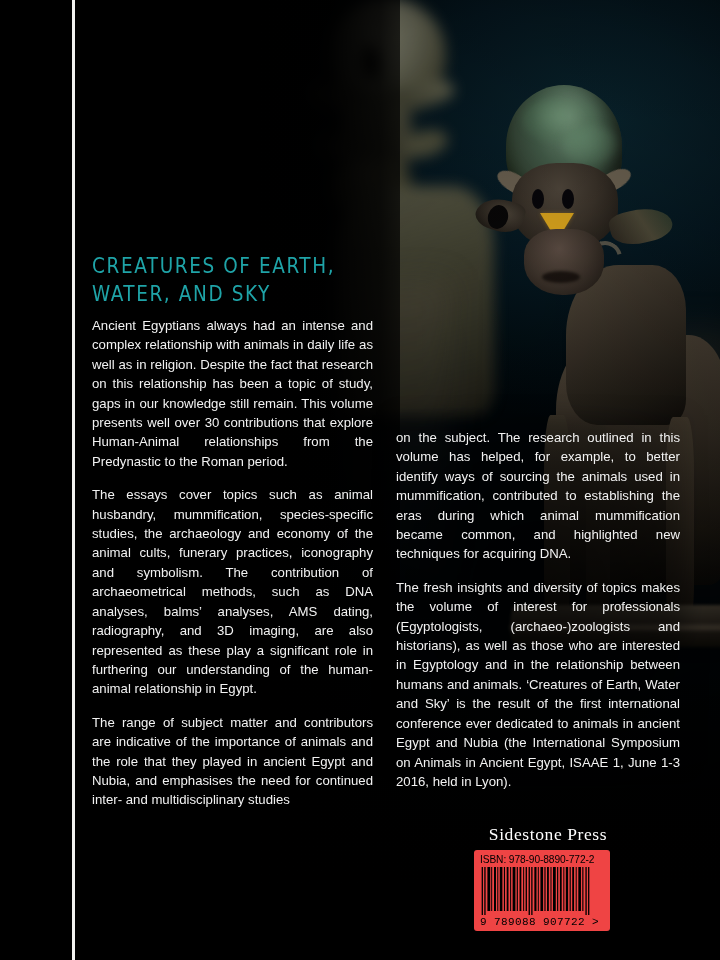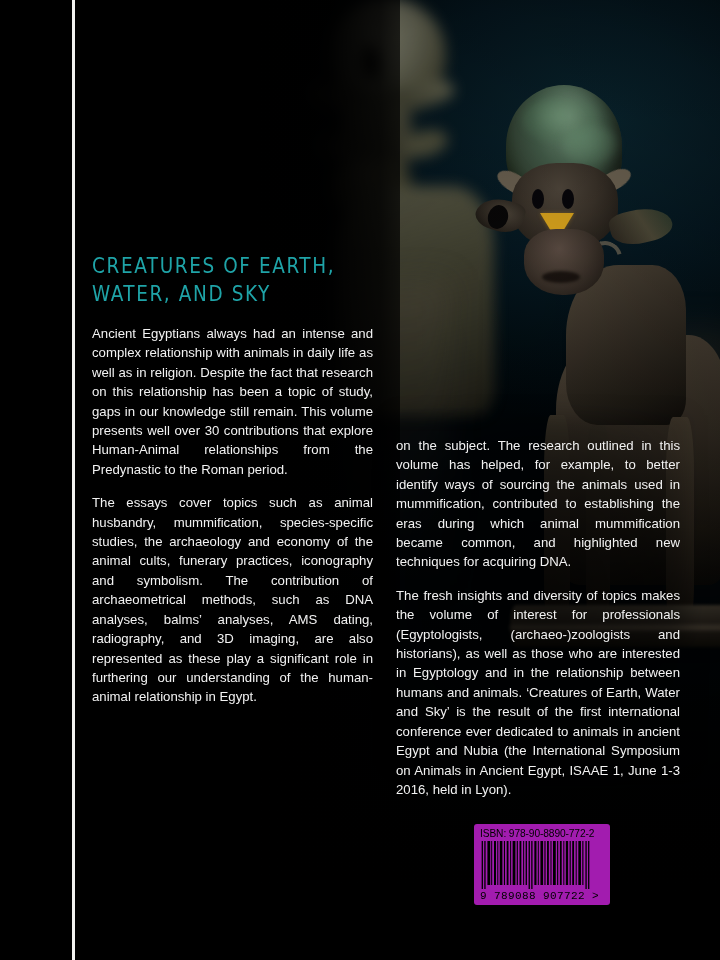--- a/index.html
+++ b/index.html
@@ -400,42 +400,42 @@
     left: 92px;
     top: 316px;
     width: 281px;
   }
   .col-right {
     left: 396px;
     top: 428px;
     width: 284px;
   }
   .col p {
-    margin: 8px 0 14px 0;
+    margin: 0 0 14px 0;
   }
   .col p:last-child { margin-bottom: 0; }
 
   
   .publisher-block {
     position: absolute;
     left: 474px;
     top: 824px;
     width: 148px;
   }
   .publisher-name {
     color: #ffffff;
     font-family: "Liberation Serif", serif;
     font-size: 17.5px;
     letter-spacing: 0.6px;
     text-align: center;
     white-space: nowrap;
     margin-bottom: 5px;
   }
   .barcode-card {
-    background: #a21caf;
+    background: #ef4444;
     border-radius: 3px;
     padding: 4px 18px 3px 6px;
     width: 136px;
     box-sizing: border-box;
   }
   .isbn-text {
     color: #000000;
     font-family: "Liberation Sans", sans-serif;
     font-size: 10.2px;
     text-align: center;
@@ -518,28 +518,30 @@
   <div class="content">
 
     <div class="book-title">
       <span class="tline">CREATURES OF EARTH,</span>
       <span class="tline">WATER, AND SKY</span>
     </div>
 
     <div class="col col-left">
       <p>Ancient Egyptians always had an intense and complex relationship with animals in daily life as well as in religion. Despite the fact that research on this relationship has been a topic of study, gaps in our knowledge still remain. This volume presents well over 30 contributions that explore Human-Animal relationships from the Predynastic to the Roman period.</p>
       <p>The essays cover topics such as animal husbandry, mummification, species-specific studies, the archaeology and economy of the animal cults, funerary practices, iconography and symbolism. The contribution of archaeometrical methods, such as DNA analyses, balms’ analyses, AMS dating, radiography, and 3D imaging, are also represented as these play a significant role in furthering our understanding of the human-animal relationship in Egypt.</p>
+      <p>The range of subject matter and contributors are indicative of the importance of animals and the role that they played in ancient Egypt and Nubia, and emphasises the need for continued inter- and multidisciplinary studies</p>
     </div>
 
     <div class="col col-right">
       <p>on the subject. The research outlined in this volume has helped, for example, to better identify ways of sourcing the animals used in mummification, contributed to establishing the eras during which animal mummification became common, and highlighted new techniques for acquiring DNA.</p>
       <p>The fresh insights and diversity of topics makes the volume of interest for professionals (Egyptologists, (archaeo-)zoologists and historians), as well as those who are interested in Egyptology and in the relationship between humans and animals. ‘Creatures of Earth, Water and Sky’ is the result of the first international conference ever dedicated to animals in ancient Egypt and Nubia (the International Symposium on Animals in Ancient Egypt, ISAAE 1, June 1-3 2016, held in Lyon).</p>
     </div>
 
     <div class="publisher-block">
+      <div class="publisher-name">Sidestone Press</div>
       <div class="barcode-card">
         <div class="isbn-text">ISBN: 978-90-8890-772-2</div>
         <svg class="barcode-bars" viewBox="0 0 136 48" preserveAspectRatio="none">
           <g fill="#000000">
             <rect x="2" y="0" width="1.6" height="48"></rect>
             <rect x="5.2" y="0" width="1.6" height="48"></rect>
             <rect x="9" y="0" width="3.4" height="44"></rect>
             <rect x="13.6" y="0" width="1.2" height="44"></rect>
             <rect x="17" y="0" width="2.4" height="44"></rect>
             <rect x="21" y="0" width="1.2" height="44"></rect>

